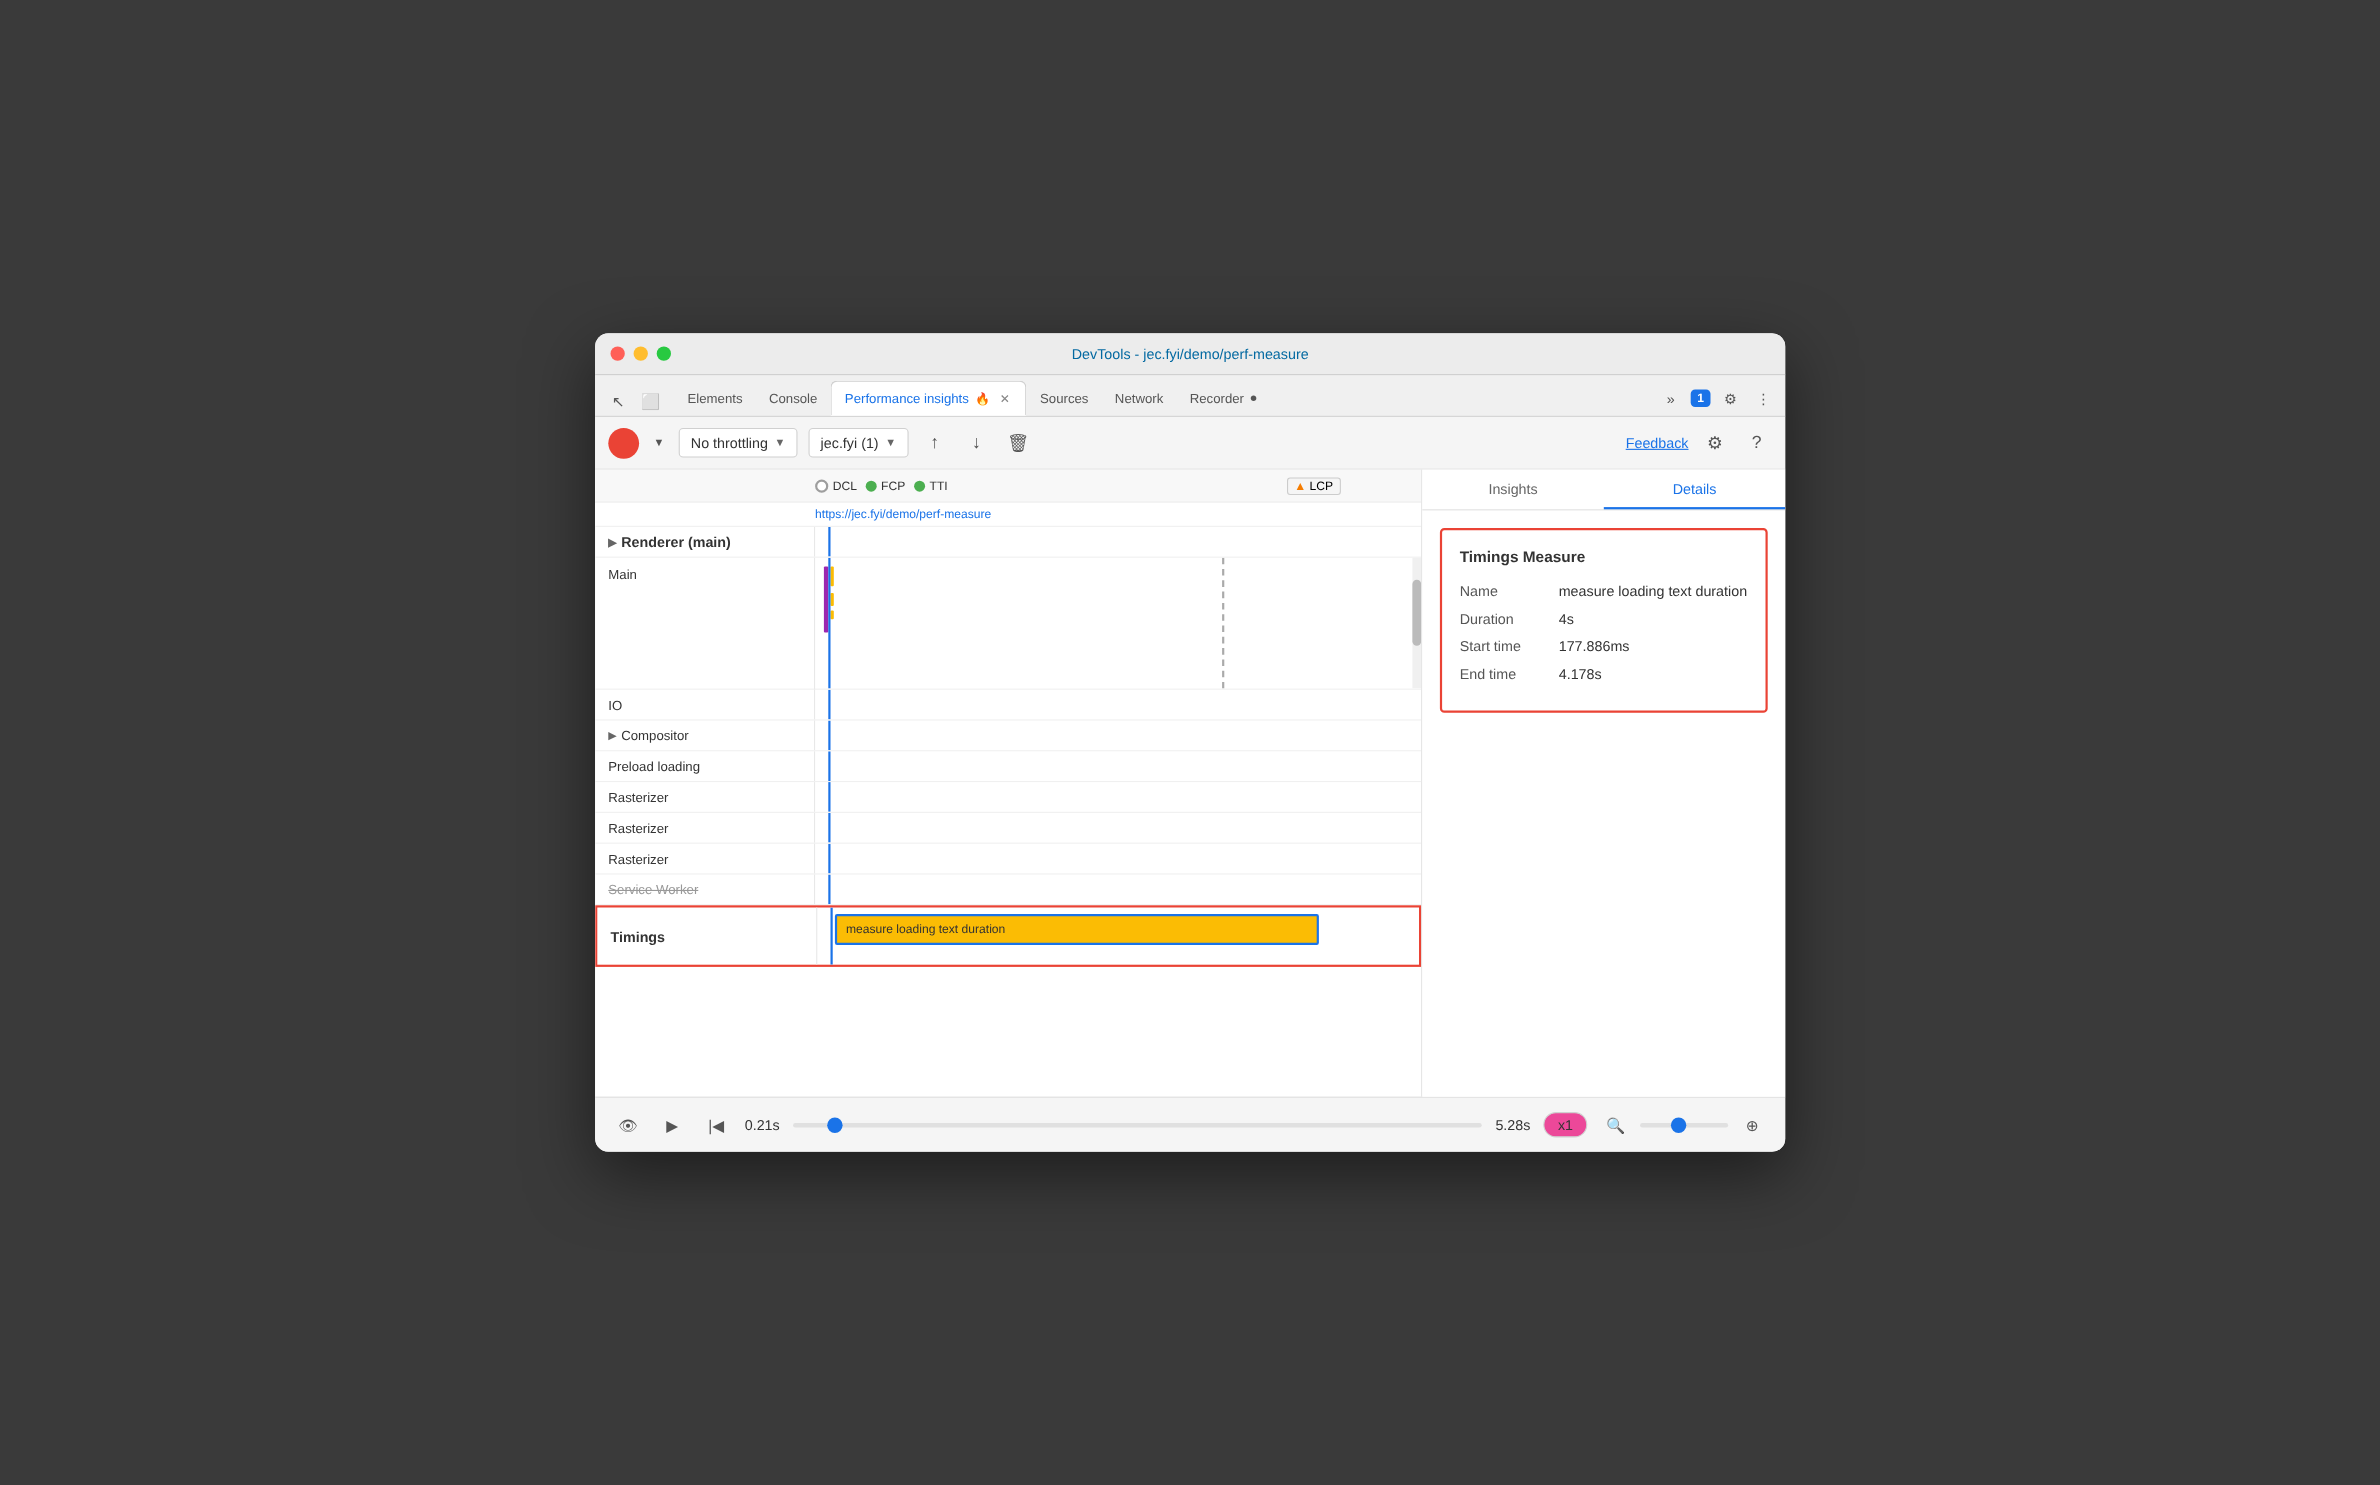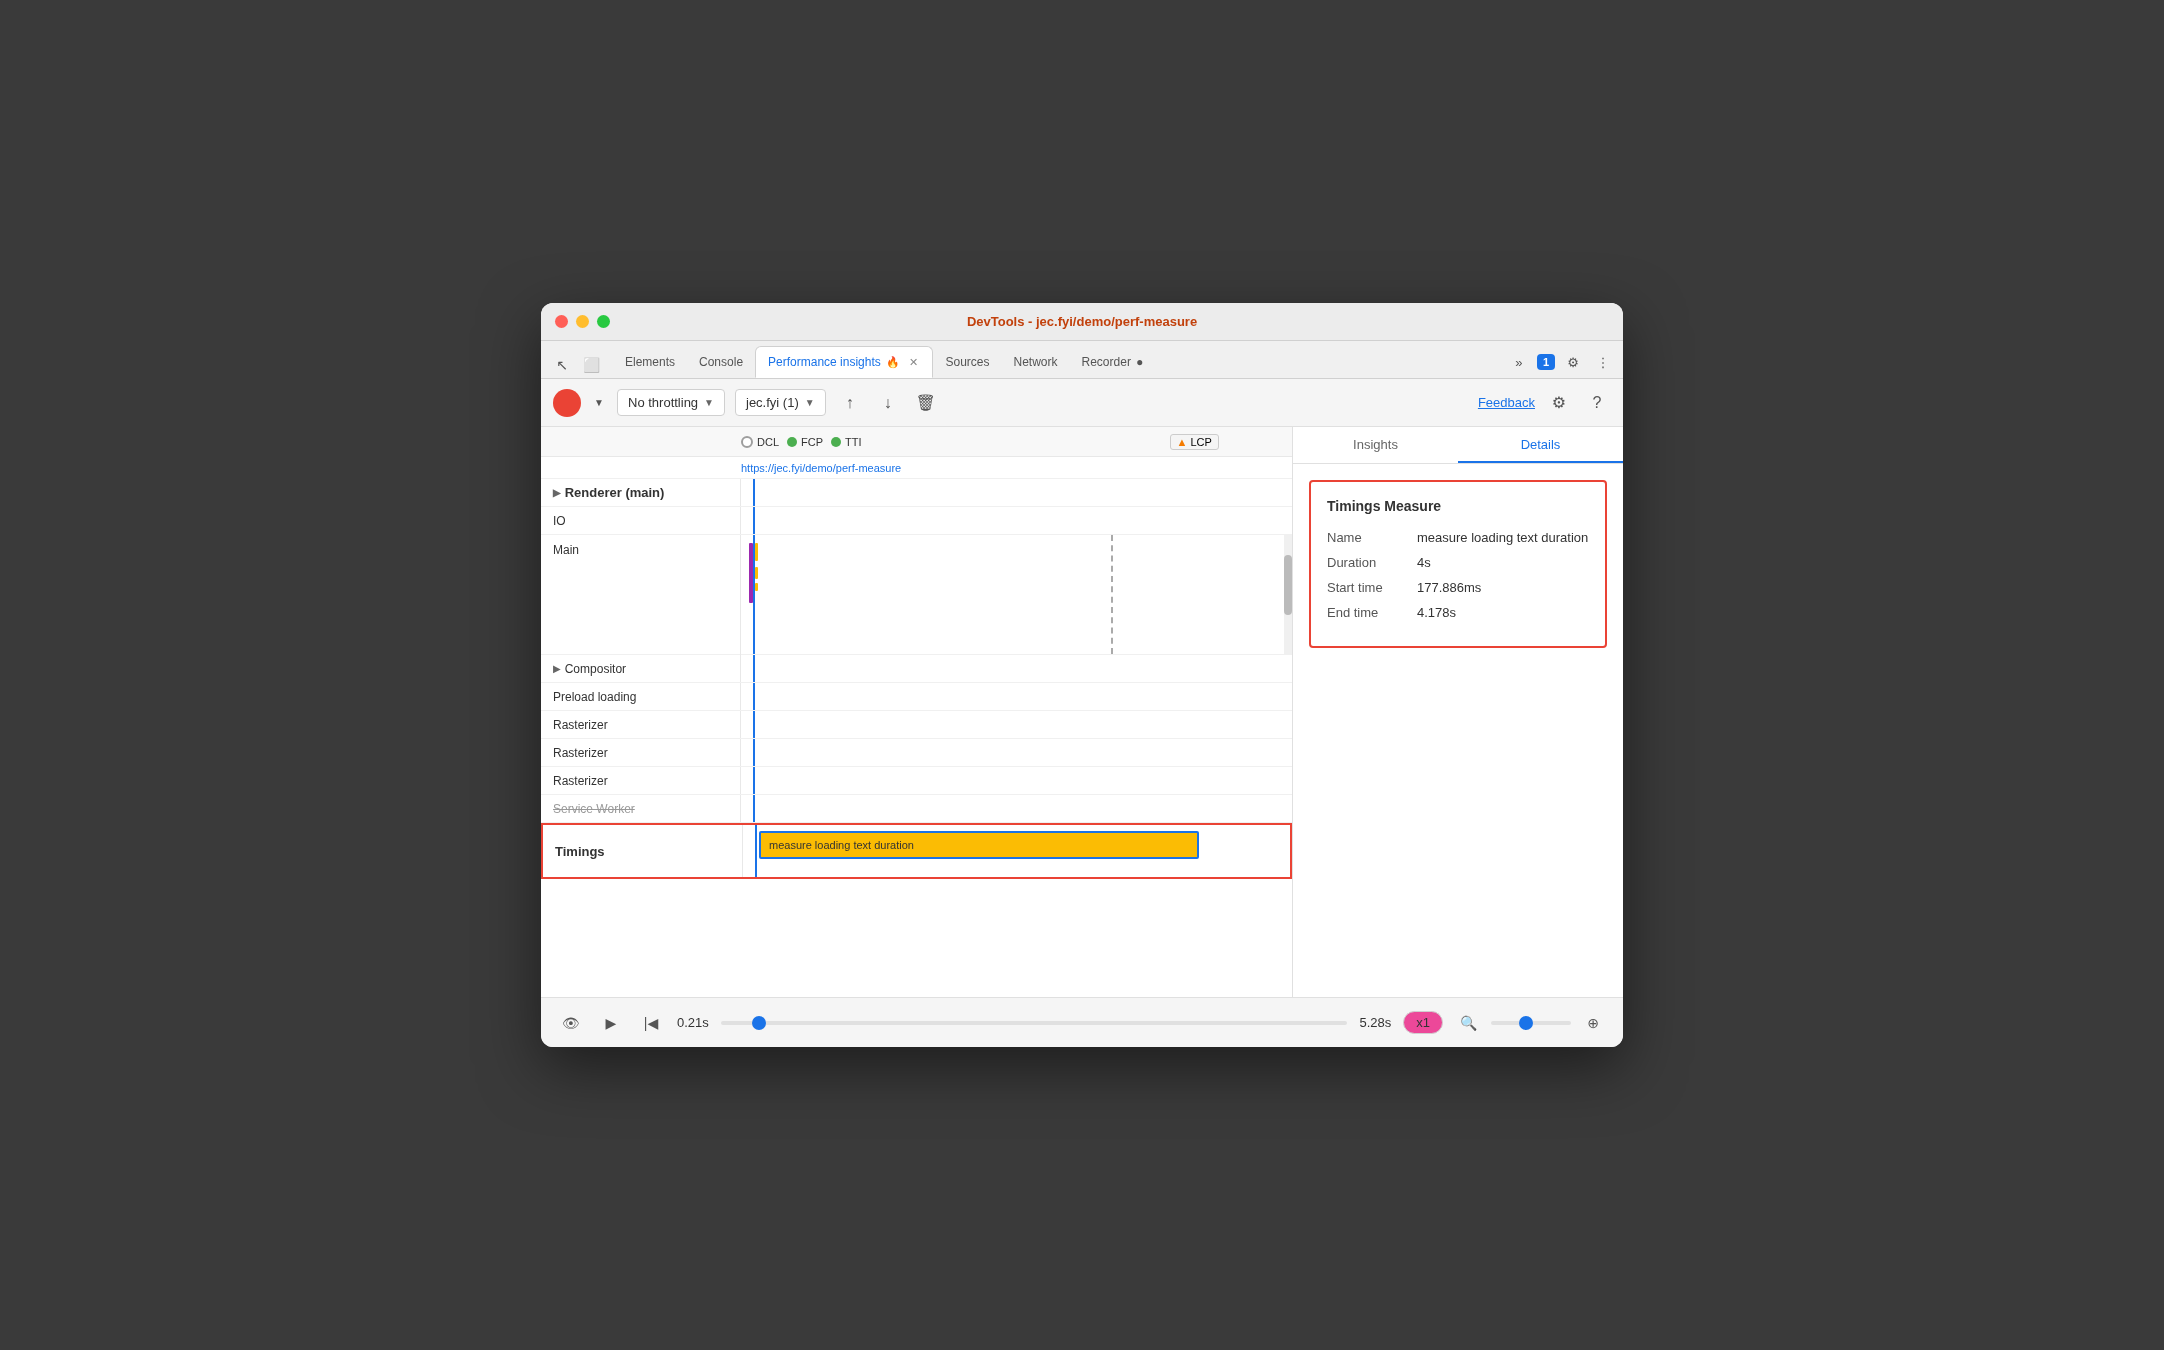--- a/index.html
+++ b/index.html
@@ -38,22 +38,22 @@
     .traffic-light {
       width: 13px;
       height: 13px;
       border-radius: 50%;
     }
     .tl-red { background: #ff5f57; }
     .tl-yellow { background: #ffbd2e; }
     .tl-green { background: #28c941; }
     .title-text {
       font-size: 13px;
-      font-weight: 700;
-      color: #c2410c;
+      font-weight: 400;
+      color: #0369a1;
     }
     
     .tab-bar {
       background: #f0f0f0;
       height: 38px;
       display: flex;
       align-items: flex-end;
       padding: 0 8px;
       border-bottom: 1px solid #d0d0d0;
     }
@@ -610,27 +610,20 @@
         <div class="track-row">
           <div class="track-label expander bold">
             <span class="expand-arrow">▶</span>
             <span>Renderer (main)</span>
           </div>
           <div class="track-content">
             <div class="blue-line"></div>
           </div>
         </div>
 
-        <div class="track-row">
-          <div class="track-label">IO</div>
-          <div class="track-content">
-            <div style="position:absolute;left:12px;top:0;bottom:0;width:2px;background:#1a73e8;"></div>
-          </div>
-        </div>
-
         <div class="track-row tall">
           <div class="track-label" style="height:120px;align-items:flex-start;padding-top:8px;">Main</div>
           <div class="track-content" style="position:relative;">
 
             <div style="position:absolute;left:12px;top:0;bottom:0;width:2px;background:#1a73e8;z-index:5;"></div>
 
             <div style="position:absolute;left:370px;top:0;bottom:0;width:1px;border-left:2px dashed #aaa;z-index:4;"></div>
 
             <div style="position:absolute;left:8px;top:8px;display:flex;flex-direction:column;gap:2px;">
               <div style="width:4px;height:60px;background:#9c27b0;border-radius:1px;"></div>
@@ -641,20 +634,27 @@
               <div style="width:3px;height:8px;background:#fbbc04;border-radius:1px;margin-top:2px;"></div>
             </div>
 
             <div class="scrollbar-track">
               <div class="scrollbar-thumb"></div>
             </div>
           </div>
         </div>
 
         <div class="track-row">
+          <div class="track-label">IO</div>
+          <div class="track-content">
+            <div style="position:absolute;left:12px;top:0;bottom:0;width:2px;background:#1a73e8;"></div>
+          </div>
+        </div>
+
+        <div class="track-row">
           <div class="track-label expander">
             <span class="expand-arrow">▶</span>
             <span>Compositor</span>
           </div>
           <div class="track-content">
             <div style="position:absolute;left:12px;top:0;bottom:0;width:2px;background:#1a73e8;"></div>
           </div>
         </div>
 
         <div class="track-row">

